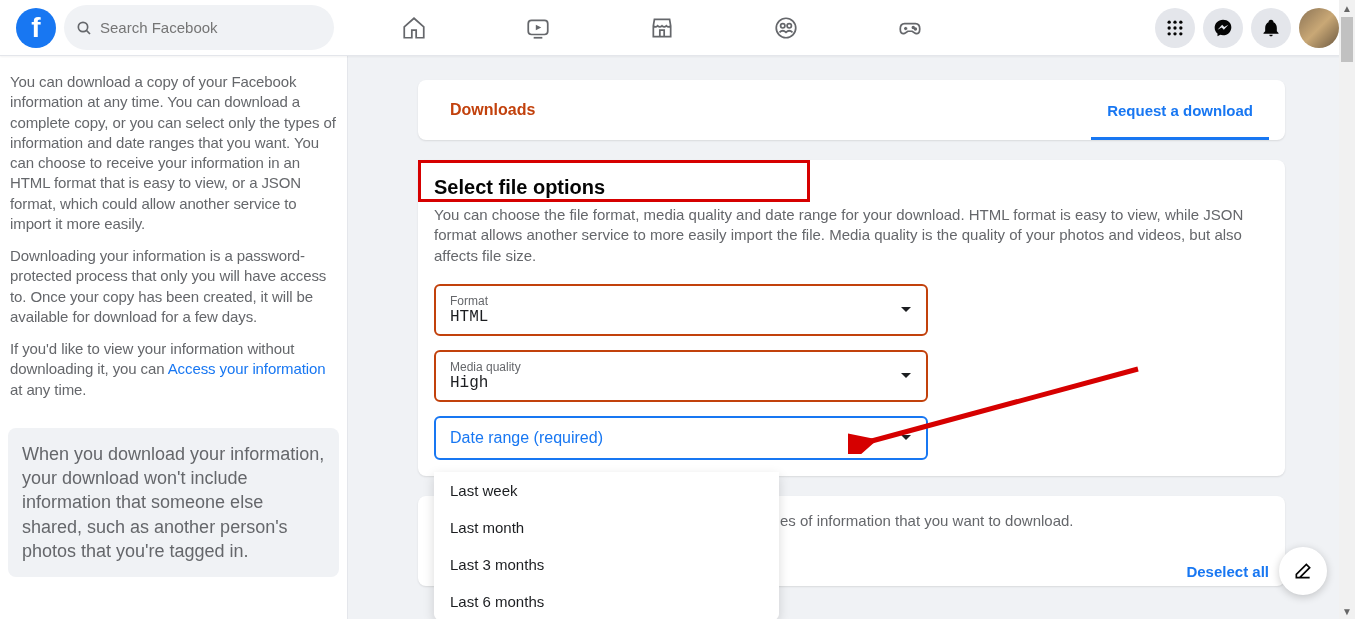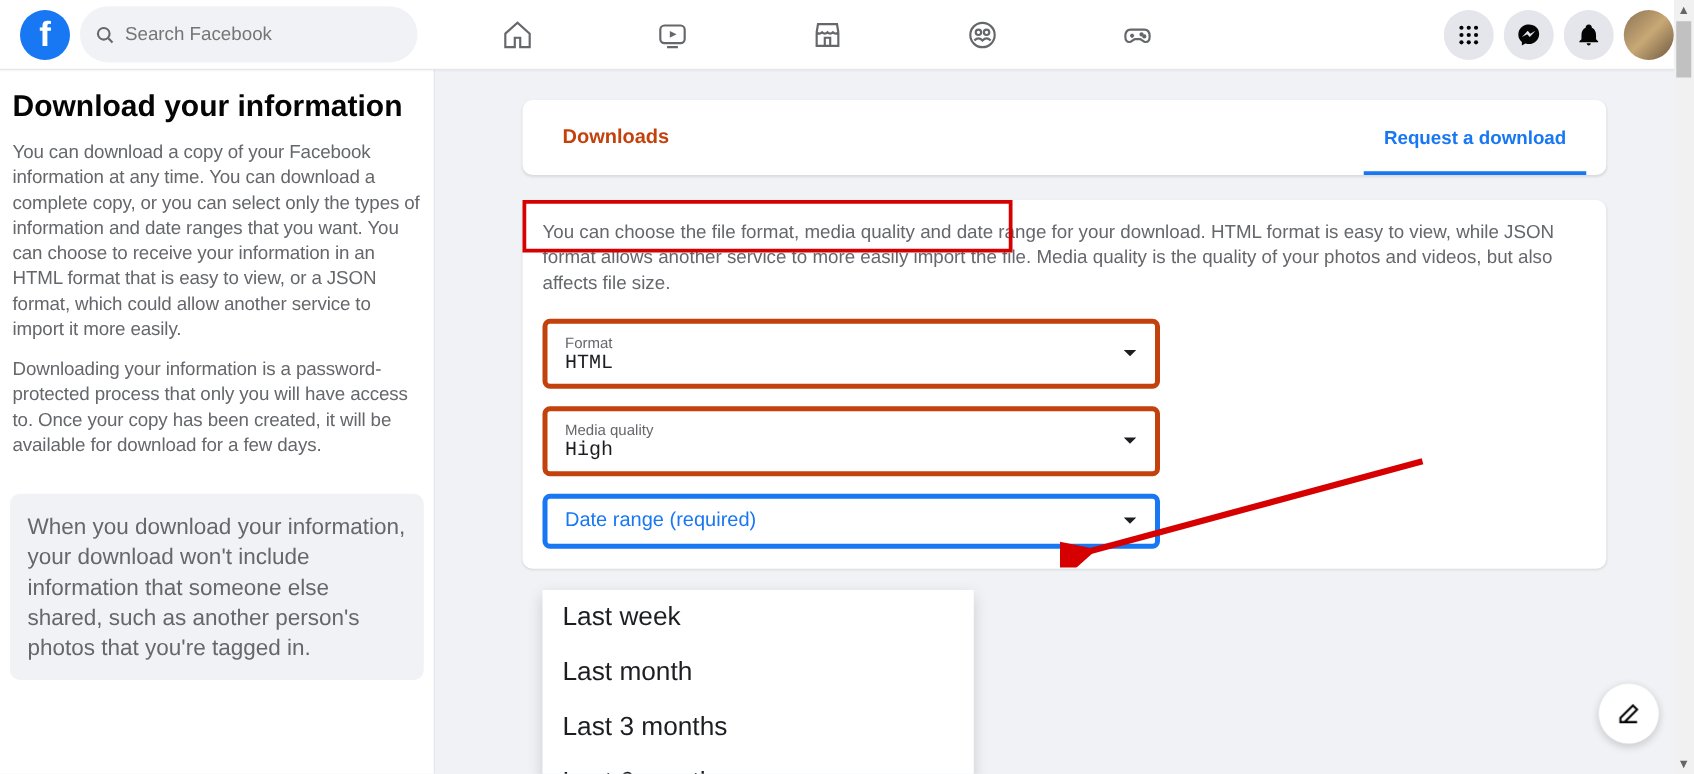--- a/index.html
+++ b/index.html
@@ -202,21 +202,21 @@
       border: 3px solid #d60000;
       pointer-events: none;
     }
     .section-desc {
       font-size: 15px;
       color: #65676b;
       line-height: 1.35;
       margin-bottom: 18px;
     }
     .select-field {
-      border: 4px solid #c2410c;
+      border: 2px solid #c2410c;
       border-radius: 6px;
       padding: 8px 14px;
       width: 494px;
       margin-bottom: 14px;
       position: relative;
       cursor: pointer;
       background: #fff;
     }
     .select-label {
       font-size: 12px;
@@ -249,21 +249,21 @@
     .dropdown {
       position: absolute;
       background: #fff;
       border-radius: 0 0 6px 6px;
       box-shadow: 0 4px 12px rgba(0,0,0,0.15);
       width: 345px;
       z-index: 50;
     }
     .dropdown-item {
       padding: 10px 16px;
-      font-size: 21px;
+      font-size: 15px;
       color: #1c1e21;
       cursor: pointer;
     }
     .lower-card {
       padding: 16px;
       position: relative;
     }
     .lower-desc {
       font-size: 15px;
       color: #65676b;
@@ -399,37 +399,40 @@
     <div class="circle-btn">
       <svg width="20" height="20" viewBox="0 0 24 24" fill="#050505">
           <path d="M12 2 C10 2 9 3.5 9 5 C6.5 6 5 8.5 5 12 V16 L3 18 V19 H21 V18 L19 16 V12 C19 8.5 17.5 6 15 5 C15 3.5 14 2 12 2 Z M10 20 C10 21.1 10.9 22 12 22 C13.1 22 14 21.1 14 20 Z"></path>
         </svg>
     </div>
     <div class="avatar"></div>
   </div>
 </div>
 
 <div class="sidebar">
-  <h1>Download your information</h1>
   <p>You can download a copy of your Facebook information at any time. You can download a complete copy, or you can select only the types of information and date ranges that you want. You can choose to receive your information in an HTML format that is easy to view, or a JSON format, which could allow another service to import it more easily.</p>
   <p>Downloading your information is a password-protected process that only you will have access to. Once your copy has been created, it will be available for download for a few days.</p>
+  <p>
+    <span>If you'd like to view your information without downloading it, you can </span><a href="#">Access your information</a><span> at any time.</span>
+  </p>
   <div class="info-box">When you download your information, your download won't include information that someone else shared, such as another person's photos that you're tagged in.</div>
 </div>
 
 <div class="main">
 
   <div class="card tabs-card">
     <div class="tabs-title">Downloads</div>
     <div class="tabs">
       <div class="tab active">Request a download</div>
     </div>
   </div>
 
   <div class="card options-card">
     <div class="red-box" style="left:0px; top:0px; width:392px; height:42px;"></div>
+    <div class="section-title">Select file options</div>
     <div class="section-desc">You can choose the file format, media quality and date range for your download. HTML format is easy to view, while JSON format allows another service to more easily import the file. Media quality is the quality of your photos and videos, but also affects file size.</div>
 
     <div class="select-field">
       <div class="select-label">Format</div>
       <div class="select-value">HTML</div>
       <span class="caret">
           <svg width="12" height="8" viewBox="0 0 12 8">
             <path d="M1 1 L6 6 L11 1 Z" fill="#1c1e21"></path>
           </svg>
         </span>
@@ -455,20 +458,24 @@
     </div>
 
     <div class="dropdown" style="left:16px; top:312px;">
       <div class="dropdown-item">Last week</div>
       <div class="dropdown-item">Last month</div>
       <div class="dropdown-item">Last 3 months</div>
       <div class="dropdown-item">Last 6 months</div>
     </div>
   </div>
 
+  <div class="card lower-card" style="margin-top:20px; height:90px;">
+    <div class="lower-desc">es of information that you want to download.</div>
+    <div class="deselect">Deselect all</div>
+  </div>
 
   <svg class="arrow-svg" style="left:500px; top:308px;" width="300" height="90">
     <defs>
       <marker id="ah" markerWidth="14" markerHeight="12" refX="2" refY="6" orient="auto">
         <path d="M12 0 L0 6 L12 12 L8 6 Z" fill="#d60000"></path>
       </marker>
     </defs>
     <line x1="290" y1="5" x2="20" y2="78" stroke="#d60000" stroke-width="5" marker-end="url(#ah)"></line>
   </svg>
 

